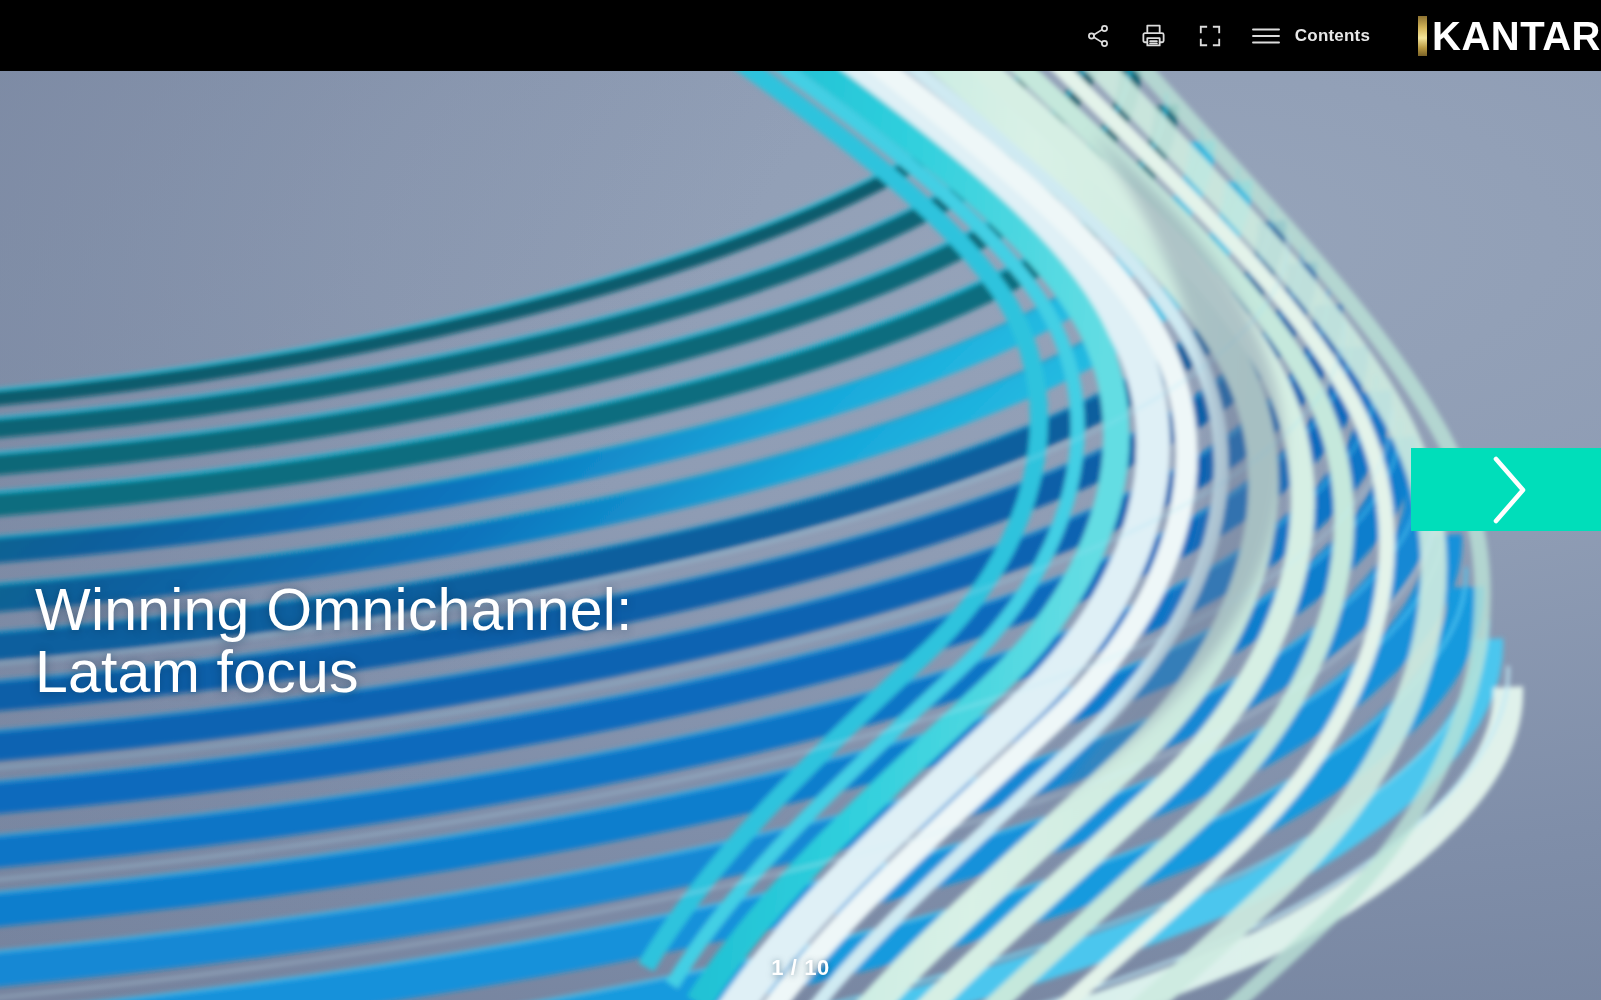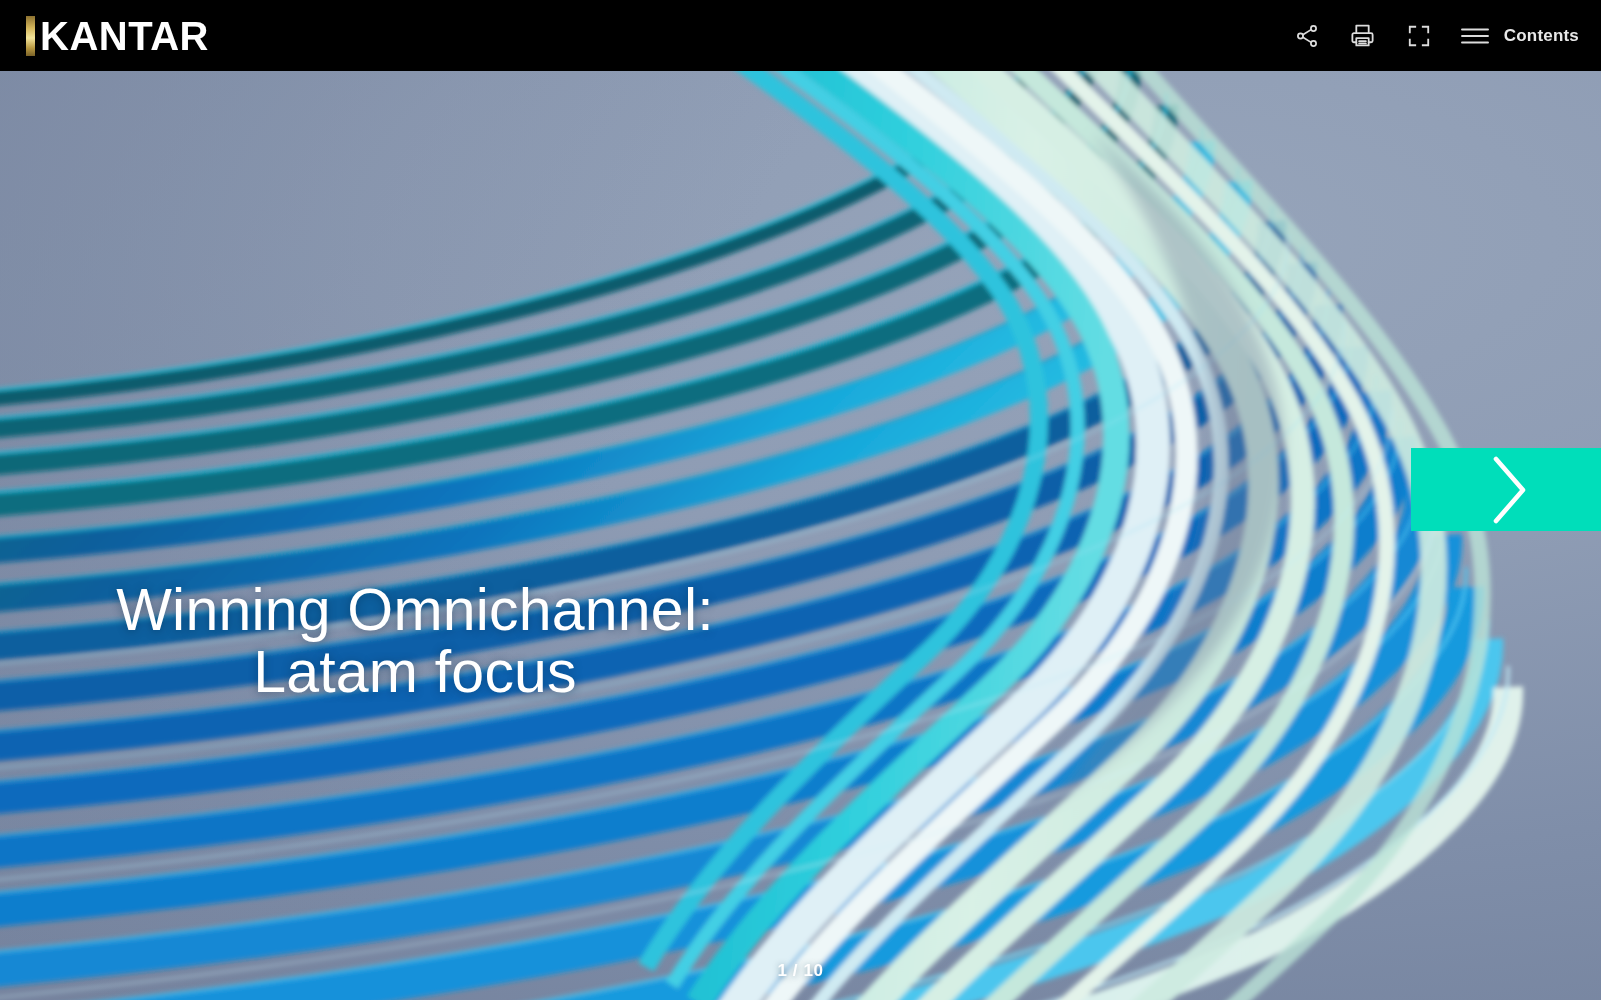--- a/index.html
+++ b/index.html
@@ -95,21 +95,20 @@
 
   
   #copy {
     position:absolute;
     left:35px;
     top:508px;
     width:760px;
     z-index:20;
     color:#ffffff;
     text-shadow:0 1px 10px rgba(0,40,70,.45);
-    text-align:center;
   }
   #title {
     font-size:59px;
     line-height:62px;
     font-weight:300;
     letter-spacing:0.2px;
     white-space:pre-line;
   }
   #subtitle {
     margin-top:34px;
@@ -141,38 +140,33 @@
   }
   #next-btn svg { display:block; }
 
   
   #page-counter {
     position:absolute;
     left:0; right:0;
     bottom:19px;
     text-align:center;
     color:#ffffff;
-    font-size:17px;
+    font-size:22px;
     font-weight:bold;
     letter-spacing:0.6px;
     z-index:25;
     text-shadow:0 1px 6px rgba(0,50,80,.5);
   }
 </style>
 </head>
 <body>
 
 <div id="viewer">
 
   <div id="topbar">
-
-    <div id="logo">
-      <span id="logo-bar"></span>
-      <span id="logo-word">KANTAR</span>
-    </div>
 
     <div id="topbar-actions">
 
       <div class="tb-icon">
         <svg width="26" height="26" viewBox="0 0 24 24" fill="none" stroke="#dcdcdc" stroke-width="1.6" stroke-linecap="round" stroke-linejoin="round">
           <circle cx="18" cy="5" r="2.4"></circle>
           <circle cx="6" cy="12" r="2.4"></circle>
           <circle cx="18" cy="19" r="2.4"></circle>
           <line x1="8.2" y1="10.9" x2="15.8" y2="6.1"></line>
           <line x1="8.2" y1="13.1" x2="15.8" y2="17.9"></line>
@@ -203,20 +197,25 @@
           <svg width="30" height="22" viewBox="0 0 30 22" fill="none" stroke="#dcdcdc" stroke-width="1.9" stroke-linecap="round">
             <line x1="2" y1="4.5" x2="28" y2="4.5"></line>
             <line x1="2" y1="11" x2="28" y2="11"></line>
             <line x1="2" y1="17.5" x2="28" y2="17.5"></line>
           </svg>
         </span>
         <span id="contents-label">Contents</span>
       </div>
 
     </div>
+
+    <div id="logo">
+      <span id="logo-bar"></span>
+      <span id="logo-word">KANTAR</span>
+    </div>
   </div>
 
   <div id="page">
 
     <div id="backdrop"></div>
     <div id="backdrop-shade"></div>
 
     <div id="art">
       <svg width="1601" height="929" viewBox="0 0 1601 929" preserveAspectRatio="none" aria-hidden="true">
         <defs>

